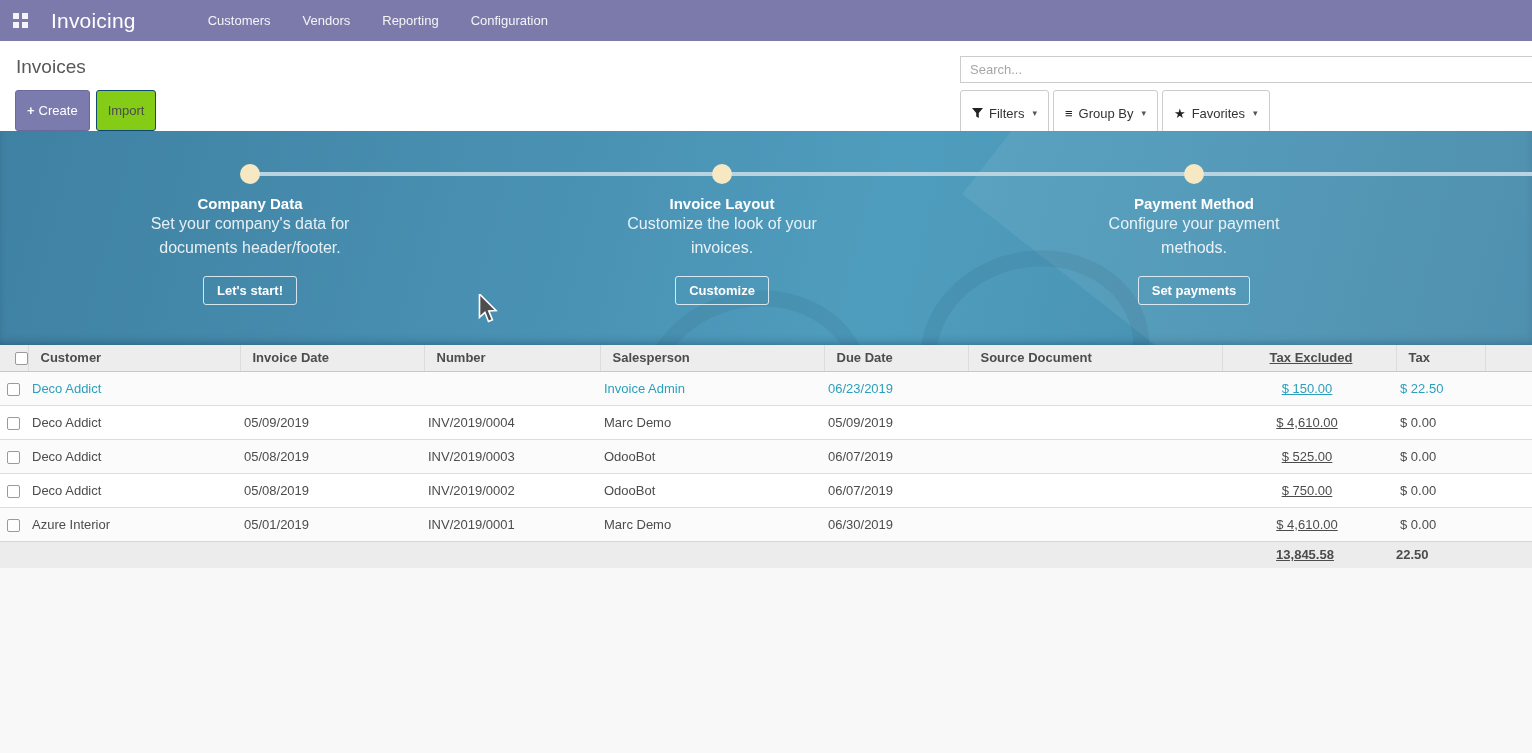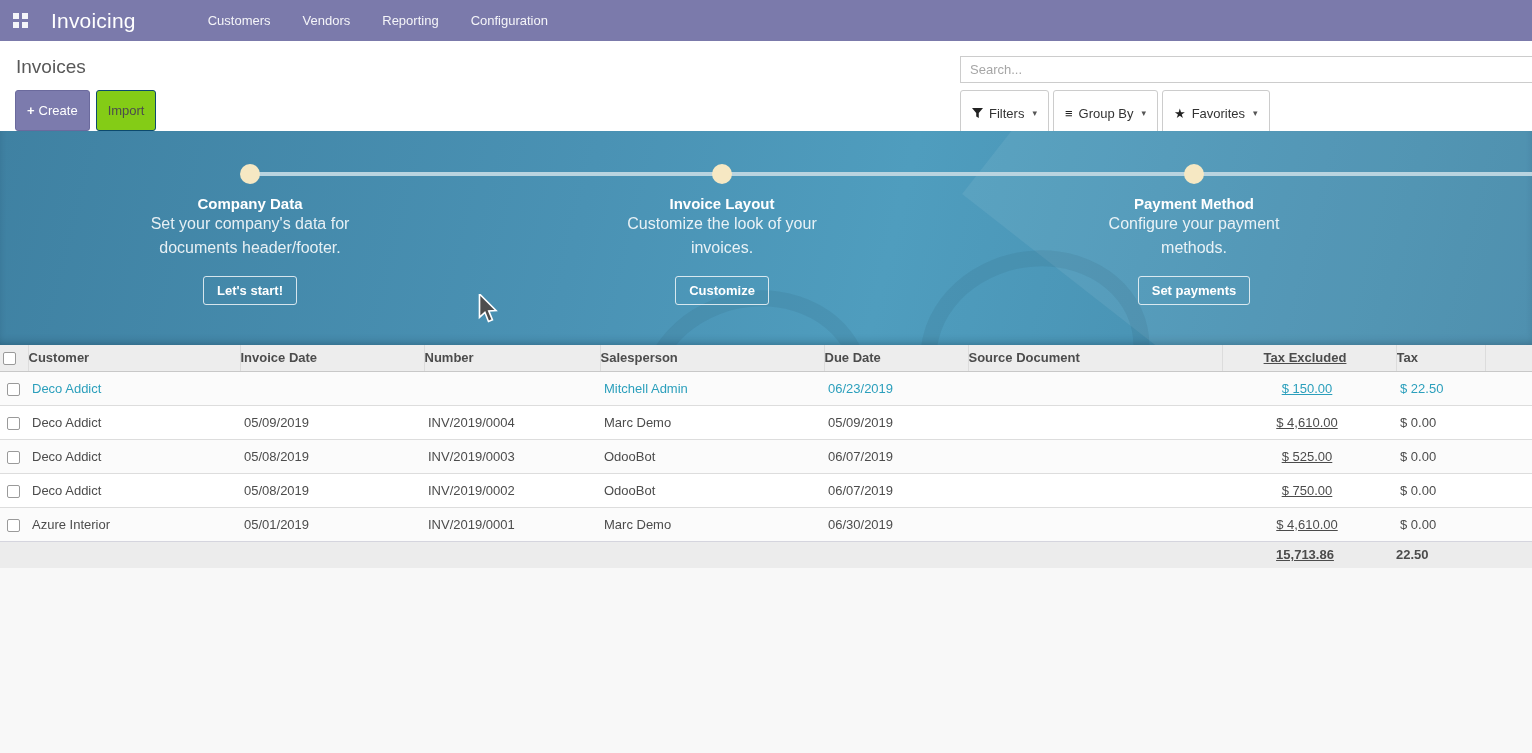--- a/index.html
+++ b/index.html
@@ -76,21 +76,21 @@
   .step-btn {
     margin-top:16px; background:transparent; border:1px solid rgba(255,255,255,.78);
     color:#fff; font-family:inherit; font-size:13px; padding:6px 13px; border-radius:3px; cursor:pointer;font-weight:bold;
   }
 
   
   .list-wrap { position:absolute; top:345px; left:0; right:0; }
   table { width:1532px; border-collapse:collapse; table-layout:fixed; font-size:13px; }
   thead th {
     background:#ededed; color:#4c4c4c; font-weight:bold; text-align:left;
-    height:26px; padding:0 0; border-bottom:1px solid #c8c8c8; border-right:1px solid #dcdcdc;
+    height:26px; padding:0 12px; border-bottom:1px solid #c8c8c8; border-right:1px solid #dcdcdc;
     cursor:pointer; white-space:nowrap; overflow:hidden;
   }
   thead th.no-border { border-right:none; }
   tbody td {
     height:34px; padding:0 4px; border-top:1px solid #ddd; color:#4c4c4c;
     white-space:nowrap; overflow:hidden;
   }
   tbody tr:nth-child(odd) { background:#fbfbfb; }
   tbody tr { cursor:pointer; }
   th.num, td.num { text-align:center; padding-right:8px;text-decoration:underline; }
@@ -212,21 +212,21 @@
         <th class="num-last">Tax</th>
         <th class="no-border"></th>
       </tr>
     </thead>
     <tbody>
         <tr class="highlight">
           <td><span class="checkbox"></span></td>
           <td>Deco Addict</td>
           <td></td>
           <td></td>
-          <td>Mitchell Admin</td>
+          <td>Invoice Admin</td>
           <td>06/23/2019</td>
           <td></td>
           <td class="num">$ 150.00</td>
           <td class="num-last">$ 22.50</td>
           <td></td>
         </tr>
         <tr>
           <td><span class="checkbox"></span></td>
           <td>Deco Addict</td>
           <td>05/09/2019</td>
@@ -271,21 +271,21 @@
           <td>06/30/2019</td>
           <td></td>
           <td class="num">$ 4,610.00</td>
           <td class="num-last">$ 0.00</td>
           <td></td>
         </tr>
       </tbody>
     <tfoot>
       <tr>
         <td colspan="7"></td>
-        <td class="num">15,713.86</td>
+        <td class="num">13,845.58</td>
         <td class="num-last">22.50</td>
         <td></td>
       </tr>
     </tfoot>
   </table>
 </div>
 
 <div class="below-table"></div>
 
 <div class="cursor">

